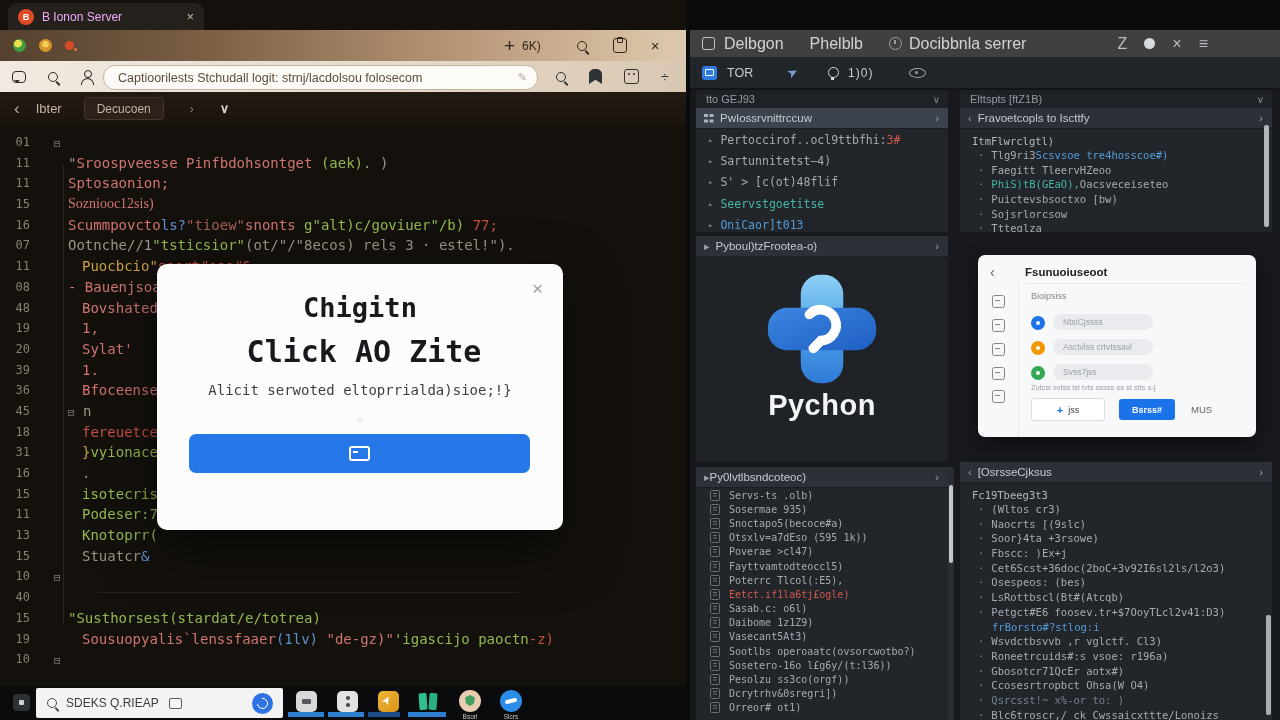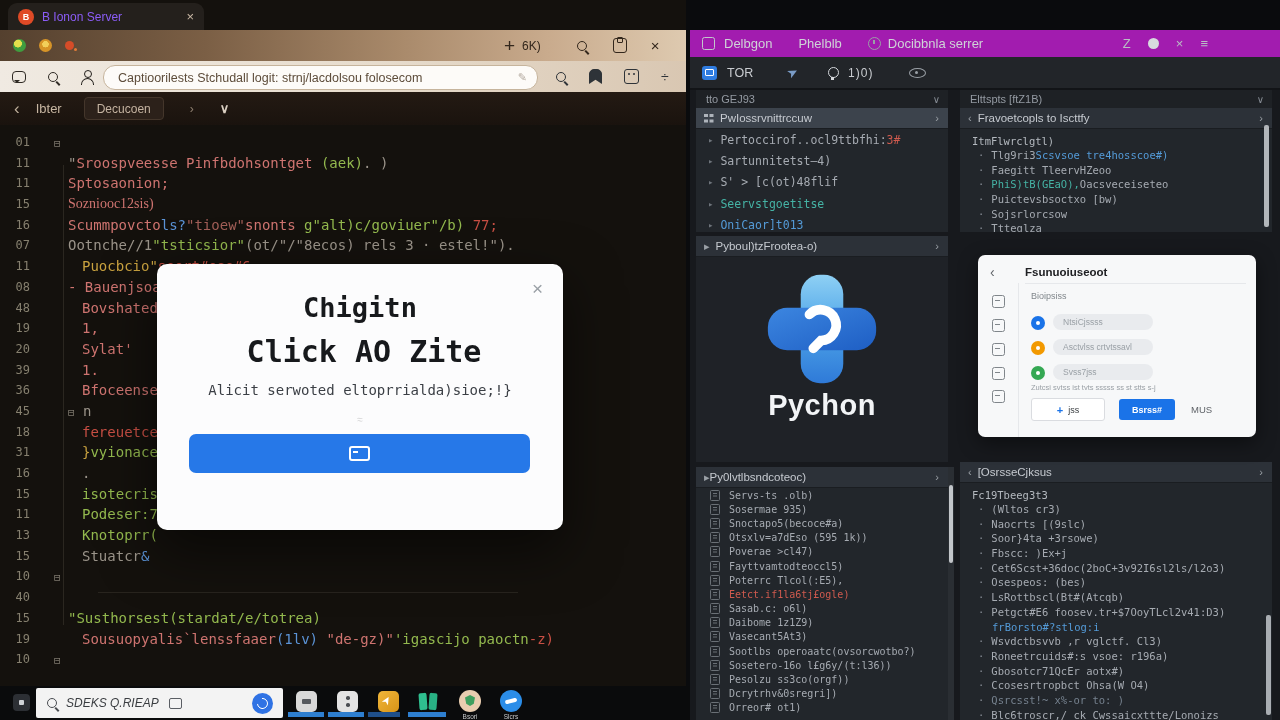--- a/index.html
+++ b/index.html
@@ -8,21 +8,21 @@
   .abs{position:absolute;}
 
   
   #lw{left:0;top:0;width:686px;height:686px;background:#14110d;}
   #lw-tabs{left:0;top:0;width:686px;height:30px;
     background:linear-gradient(90deg,#150d08,#1a100a 35%,#271710 58%,#4028166 75%,#3f2615 78%,#5d3e28 100%);}
   #tab{left:8px;top:3px;width:196px;height:27px;border-radius:9px 9px 0 0;
     background:rgba(255,240,225,0.07);display:flex;align-items:center;}
   .tab-fav{width:16px;height:16px;border-radius:50%;background:#e04a26;margin:0 8px 0 10px;
     color:#fff;font-size:9px;font-weight:bold;display:flex;align-items:center;justify-content:center;}
-  .tab-title{color:#8b5cf6;font-size:12px;}
+  .tab-title{color:#f0abfc;font-size:12px;}
   .tab-close{margin-left:auto;margin-right:10px;color:#cbb9a6;font-size:13px;cursor:default;}
   #lw-tb1{left:0;top:30px;width:686px;height:31px;
     background:linear-gradient(90deg,#54402e,#7b5f45 30%,#a8896a 58%,#c9ab8d 80%,#decab0 100%);
     display:flex;align-items:center;}
   .dot-ic{width:13px;height:13px;border-radius:50%;margin-left:13px;}
   .dot1{background:radial-gradient(circle at 38% 35%,#e3e04c 0 32%,#3f9d3f 36%);}
   .dot2{background:radial-gradient(circle at 50% 40%,#f2cf5a 0 30%,#d79427 34%);}
   .dot3{width:9px;height:9px;background:#d64c28;box-shadow:6px 4px 0 -3px #e07a38;}
   #sf1{left:88px;top:34px;width:409px;height:23px;border-radius:12px;
     background:rgba(252,246,238,0.52);border:1px solid rgba(88,62,42,0.35);
@@ -96,22 +96,22 @@
   .m-body{position:absolute;left:0;top:118px;width:100%;text-align:center;
     font-family:"DejaVu Sans Mono",monospace;font-size:14px;color:#3b3f45;}
   .m-mark{position:absolute;left:0;top:150px;width:100%;text-align:center;color:rgba(0,0,0,0.18);font-size:10px;}
   .m-btn{position:absolute;left:32px;top:170px;width:341px;height:39px;border-radius:7px;
     display:flex;align-items:center;justify-content:center;}
   .m-btn-ic{width:17px;height:11px;border:2px solid #fff;border-radius:3px;position:relative;}
   .m-btn-ic::after{content:"";position:absolute;left:2px;top:3px;width:5px;height:2px;background:#fff;}
 
   
   #rw{left:690px;top:30px;width:590px;height:690px;background:#17191d;overflow:hidden;}
-  #rw-title{left:0;top:0;width:590px;height:27px;background:#a21caf;display:flex;align-items:center;
-    color:#cfd3d7;font-size:13px;}
+  #rw-title{left:0;top:0;width:590px;height:27px;background:#404040;display:flex;align-items:center;
+    color:#cfd3d7;font-size:16px;}
   .rw-app-ic{width:11px;height:11px;border:1.6px solid #c3c7cc;border-radius:2.5px;margin:0 9px 0 12px;}
   .rw-t-item{margin-right:26px;}
   .clock-ic{width:11px;height:11px;border:1.5px solid #9aa0a6;border-radius:50%;position:relative;margin-right:7px;}
   .clock-ic::after{content:"";position:absolute;left:4.5px;top:2px;width:1.5px;height:4px;background:#9aa0a6;}
   .rw-t-right{position:absolute;right:72px;top:0;height:27px;display:flex;align-items:center;gap:17px;color:#b9bec4;}
   .prof-ic{width:11px;height:11px;border-radius:50%;background:#d7dade;}
   #rw-toolbar{left:0;top:27px;width:590px;height:31px;background:#222529;border-bottom:2px solid #121417;
     display:flex;align-items:center;color:#c9ccd0;}
   .chat-sq{width:15px;height:14px;background:#2f7ce0;border-radius:3px;margin-left:12px;position:relative;}
   .chat-sq::after{content:"";position:absolute;left:3px;top:3px;width:7px;height:5px;border:1.6px solid #fff;border-radius:1px;}
@@ -182,21 +182,21 @@
   .btn-outline .pl{color:#1a73e8;font-weight:bold;margin-right:5px;font-size:11px;}
   .btn-primary{height:21px;width:56px;border-radius:3px;color:#fff;font-size:9px;font-weight:bold;
     display:flex;align-items:center;justify-content:center;margin-left:14px;}
   .btn-text{margin-left:16px;font-size:9.5px;color:#5f6368;}
 
   
   #taskbar{left:0;top:686px;width:690px;height:34px;background:#0a0b0c;}
   .tb-left-ic{position:absolute;left:13px;top:8px;width:17px;height:17px;border-radius:4px;background:#2c2f34;}
   .tb-left-ic::after{content:"";position:absolute;left:6px;top:6px;width:5px;height:5px;background:#cfd2d6;border-radius:1px;}
   #tb-search{position:absolute;left:36px;top:2px;width:247px;height:30px;background:#f3f3f3;border-radius:2px;
-    display:flex;align-items:center;color:#3a3d41;font-size:12px;font-style:italic;}
+    display:flex;align-items:center;color:#3a3d41;font-size:12px;}
   #tb-search .mag{color:#4a4d52;margin:0 9px 0 11px;}
   .tbs-sq{width:11px;height:9px;border:1.4px solid #5a5e64;border-radius:2px;margin-left:10px;}
   .tbs-circle{margin-left:auto;margin-right:10px;width:21px;height:21px;border-radius:50%;background:#2f72e4;position:relative;}
   .tbs-circle::after{content:"";position:absolute;left:5px;top:5px;width:9px;height:9px;border:1.6px solid #fff;
      border-radius:50%;border-left-color:transparent;transform:rotate(40deg);}
   .tk-ic{position:absolute;top:5px;width:21px;height:21px;border-radius:5px;}
   .tk1{left:296px;background:#d9d9d9;} .tk1::after{content:"";position:absolute;left:6px;top:8px;width:9px;height:5px;background:#56595e;border-radius:1px;}
   .tk2{left:337px;background:#e3e3e3;} .tk2::after{content:"";position:absolute;left:9px;top:5px;width:3.5px;height:3.5px;background:#4a4d52;border-radius:50%;box-shadow:0 7px 0 #4a4d52;}
   .tk3{left:378px;background:linear-gradient(135deg,#f0b63a,#d89418);}
   .tk3 .cur{position:absolute;left:4px;top:3px;color:#fff;font-size:11px;transform:rotate(-60deg);}

